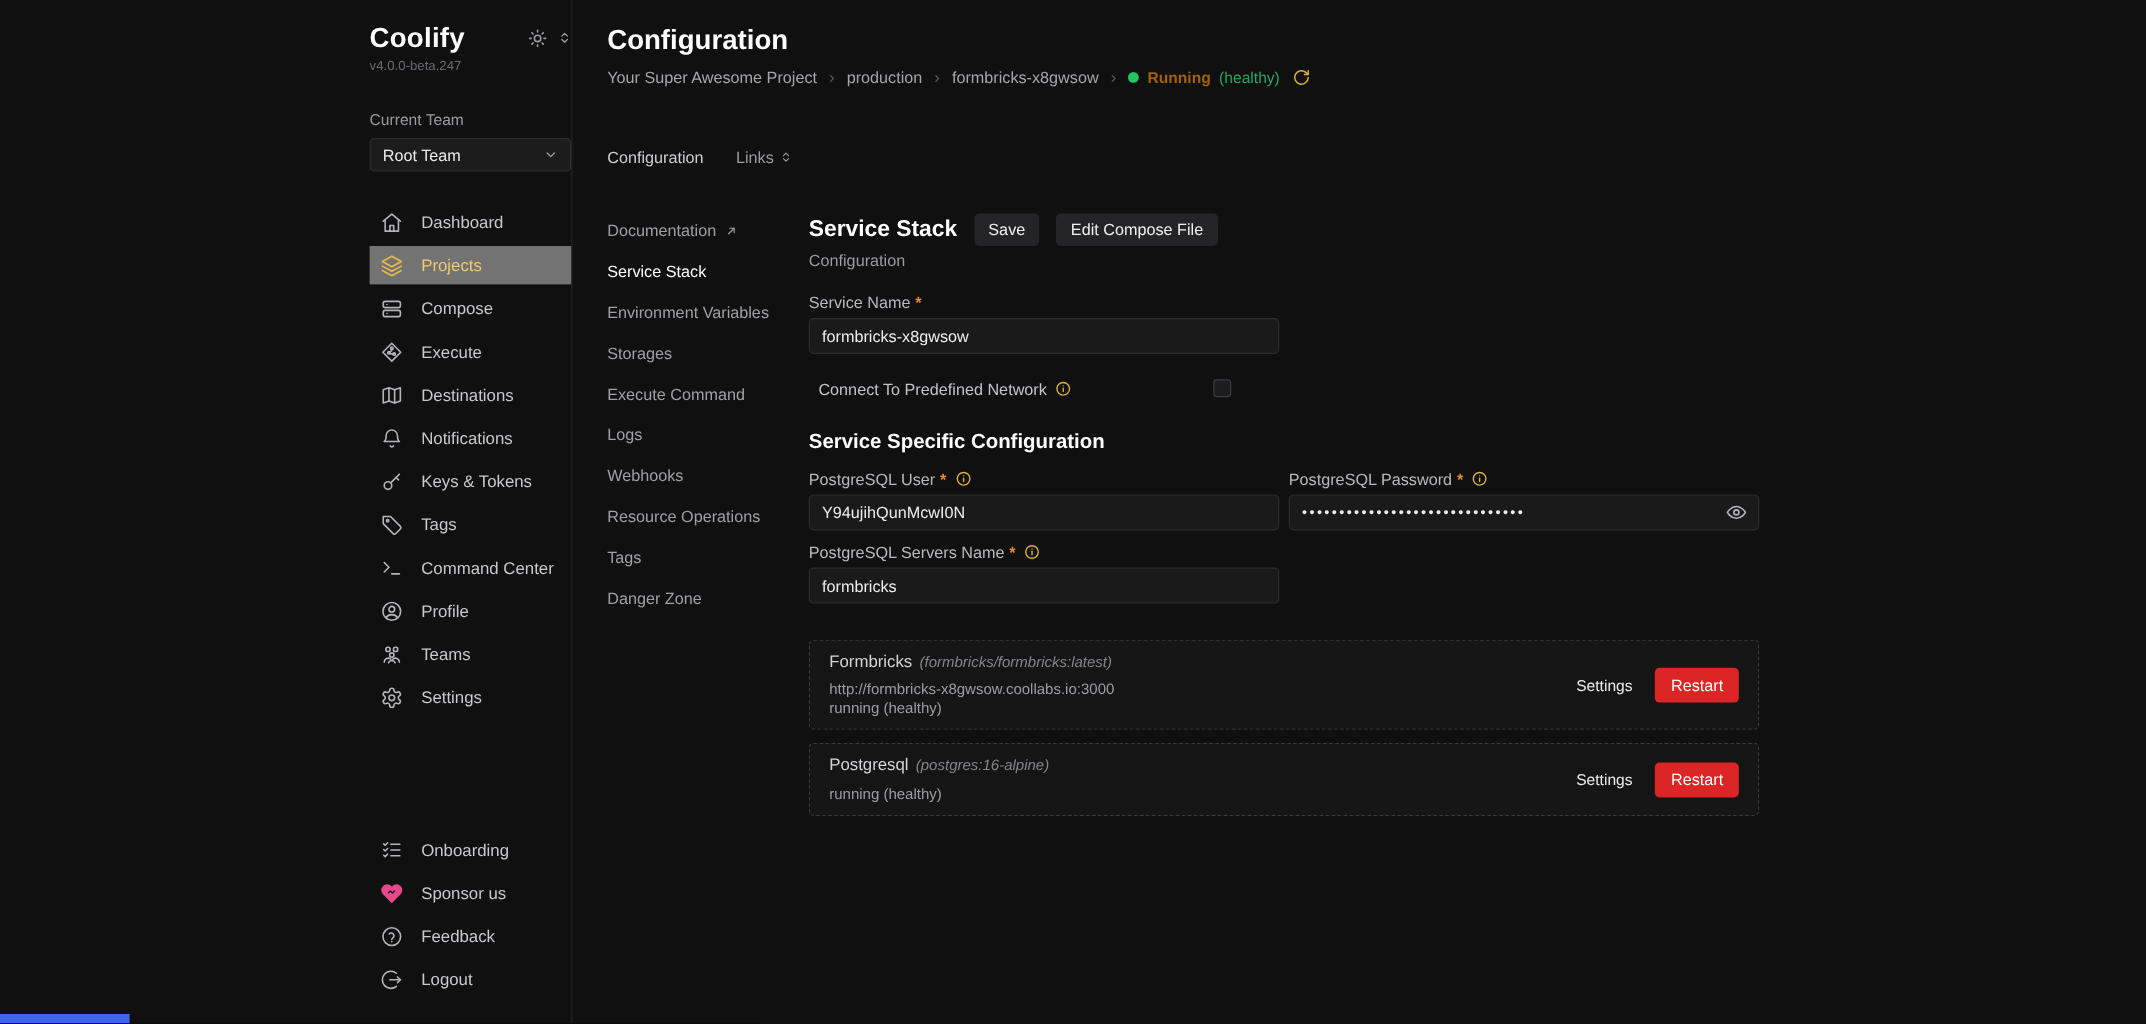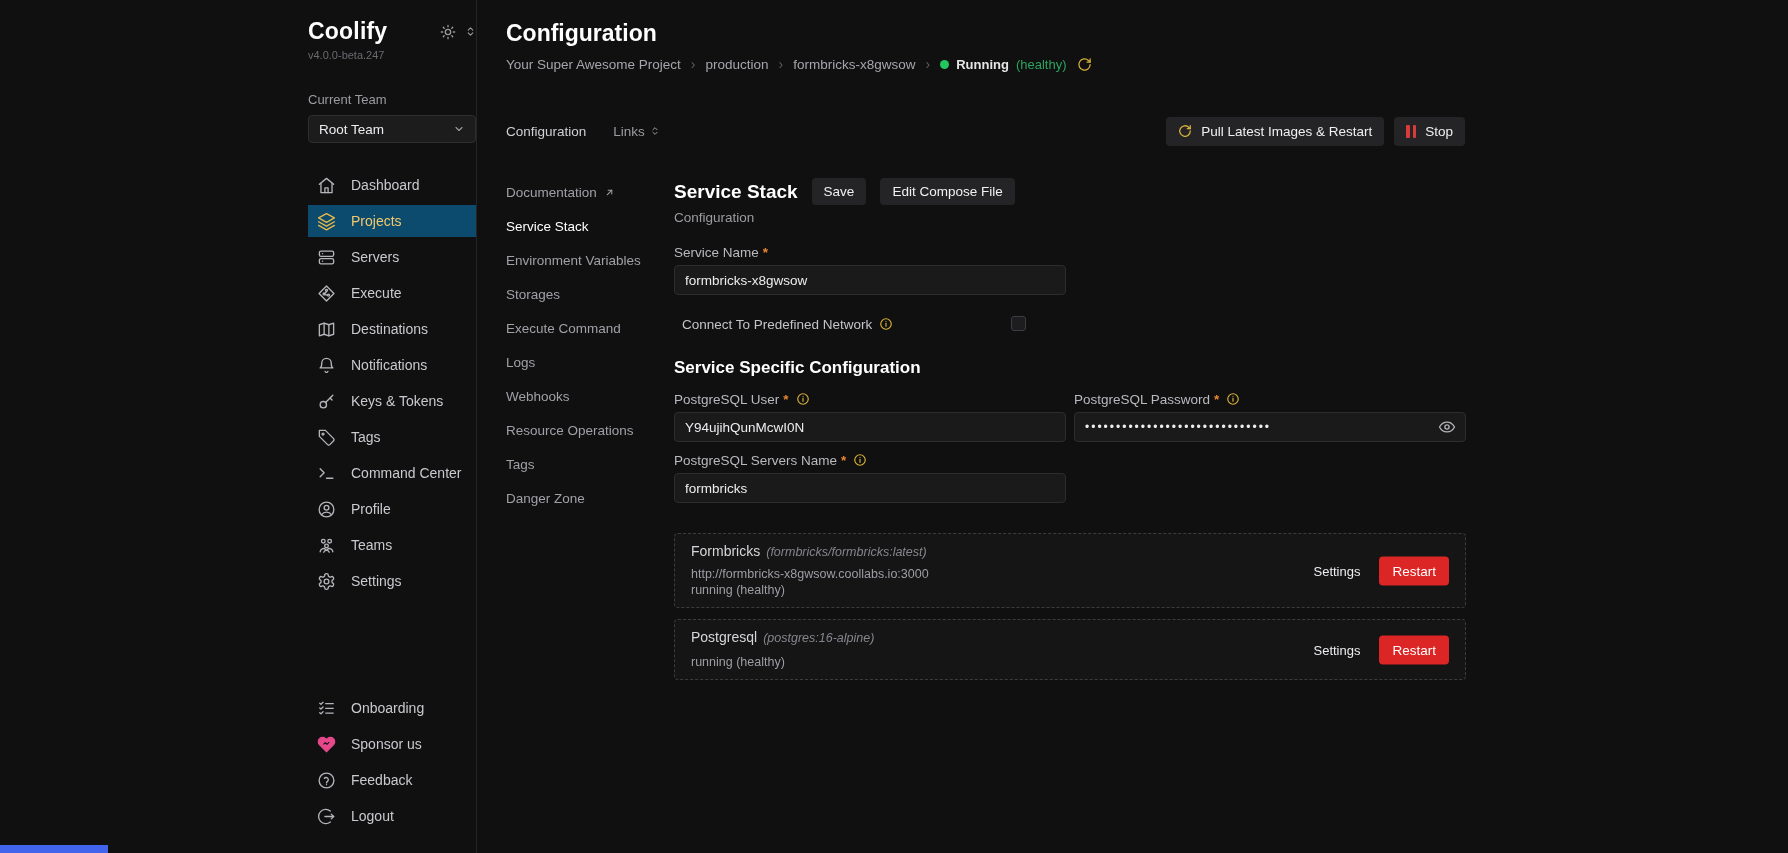--- a/index.html
+++ b/index.html
@@ -20,34 +20,34 @@
   .version { margin-top:4px; font-size:11px; color:#6a6a70; }
   .team-label { margin-top:31px; font-size:13px; color:#9b9ba1; }
   .team-select { margin-top:8px; height:28px; display:flex; align-items:center; justify-content:space-between;
     padding:0 10px; background:#1c1c1c; border:1px solid #2e2e31; border-radius:4px;
     color:#ededf0; font-size:13.5px; cursor:pointer; }
   .nav { margin-top:26px; display:flex; flex-direction:column; gap:4px; }
   .nav.footer { margin-top:auto; margin-bottom:21px; }
   .nav-item { height:32px; display:flex; align-items:center; gap:15px; padding-left:9px;
     color:#c9c9cf; font-size:14px; cursor:pointer; }
   .nav-item .ni { width:19px; height:19px; flex:0 0 19px; color:#b4b4ba; }
-  .nav-item.active { background:#0c4a6e; color:#f3c96b; }
+  .nav-item.active { background:#737373; color:#f3c96b; }
   .nav-item.active .ni { color:#e9b84a; }
   .nav-item .ni.pink { color:#e5488b; }
 
   
   .main { position:absolute; left:478px; top:0; right:0; bottom:0; }
   .page-head { position:absolute; left:28px; top:20px; }
   .page-title { font-size:23px; font-weight:700; color:#ffffff; line-height:26px; }
   .breadcrumb { margin-top:10px; display:flex; align-items:center; gap:10px; font-size:13.5px; color:#a5a5ac; }
   .crumb { cursor:pointer; }
   .crumb-sep { color:#5c5c63; font-size:14px; }
   .status-wrap { display:flex; align-items:center; gap:7px; }
   .status-dot { width:9px; height:9px; border-radius:50%; background:#23c55e; }
-  .status-running { color:#e5e5e5; font-weight:700; font-size:13px; }
+  .status-running { color:#a16207; font-weight:700; font-size:13px; }
   .status-healthy { color:#2ca35f; font-size:13px; }
   .icon-refresh { color:#d9b13b; }
 
   .toolbar { position:absolute; left:28px; top:116px; width:959px; height:30px; display:flex; align-items:center; }
   .tab { font-size:13.5px; color:#9b9ba1; cursor:pointer; display:flex; align-items:center; gap:5px; }
   .tab.active { color:#cfcfd4; }
   .tab + .tab { margin-left:27px; }
   .toolbar-buttons { margin-left:auto; display:flex; gap:10px; }
   .btn { background:#242427; color:#f0f0f2; font-size:13.5px; height:29px; padding:0 12px; border:none;
     border-radius:4px; display:flex; align-items:center; gap:9px; cursor:pointer; white-space:nowrap;
@@ -150,21 +150,21 @@
               <path d="m2 17 10 5.5L22 17"></path>
             </svg>
           <span>Projects</span>
         </div>
         <div class="nav-item">
           <svg class="ni" viewBox="0 0 24 24" fill="none" stroke="currentColor" stroke-width="1.7" stroke-linecap="round" stroke-linejoin="round">
               <rect x="3" y="4" width="18" height="6.5" rx="2"></rect>
               <rect x="3" y="13.5" width="18" height="6.5" rx="2"></rect>
               <path d="M7 7.2h.01M7 16.7h.01"></path>
             </svg>
-          <span>Servers</span>
+          <span>Compose</span>
         </div>
         <div class="nav-item">
           <svg class="ni" viewBox="0 0 24 24" fill="none" stroke="currentColor" stroke-width="1.7" stroke-linecap="round" stroke-linejoin="round">
               <path d="M12 2.6 21.4 12 12 21.4 2.6 12Z"></path>
               <circle cx="12" cy="8" r="1.3"></circle>
               <circle cx="9" cy="12.5" r="1.3"></circle>
               <circle cx="14.5" cy="14" r="1.3"></circle>
               <path d="M12 9.3c0 2-2.5 2-2.5 3.2M10 13.5l3.2.4"></path>
             </svg>
           <span>Execute</span>
@@ -293,36 +293,20 @@
 
     <div class="toolbar">
       <span class="tab active">Configuration</span>
       <span class="tab">
         <span>Links</span>
         <svg width="10" height="12" viewBox="0 0 24 24" fill="none" stroke="currentColor" stroke-width="2.4" stroke-linecap="round" stroke-linejoin="round">
             <path d="M7 9l5-5 5 5"></path>
             <path d="M7 15l5 5 5-5"></path>
           </svg>
       </span>
-      <div class="toolbar-buttons">
-        <button class="btn">
-          <svg class="icon-refresh" width="14" height="14" viewBox="0 0 24 24" fill="none" stroke="currentColor" stroke-width="2.2" stroke-linecap="round" stroke-linejoin="round">
-              <path d="M21 12a9 9 0 1 1-2.64-6.36L21 8"></path>
-              <path d="M21 3v5h-5"></path>
-            </svg>
-          <span>Pull Latest Images &amp; Restart</span>
-        </button>
-        <button class="btn">
-          <span class="pause-icon">
-              <i></i>
-              <i></i>
-            </span>
-          <span>Stop</span>
-        </button>
-      </div>
     </div>
 
     <div class="subnav">
       <div class="subnav-item">
         <span>Documentation</span>
         <svg class="ext" width="11" height="11" viewBox="0 0 24 24" fill="none" stroke="currentColor" stroke-width="2.2" stroke-linecap="round" stroke-linejoin="round">
             <path d="M7 17 17 7"></path>
             <path d="M9 7h8v8"></path>
           </svg>
       </div>

